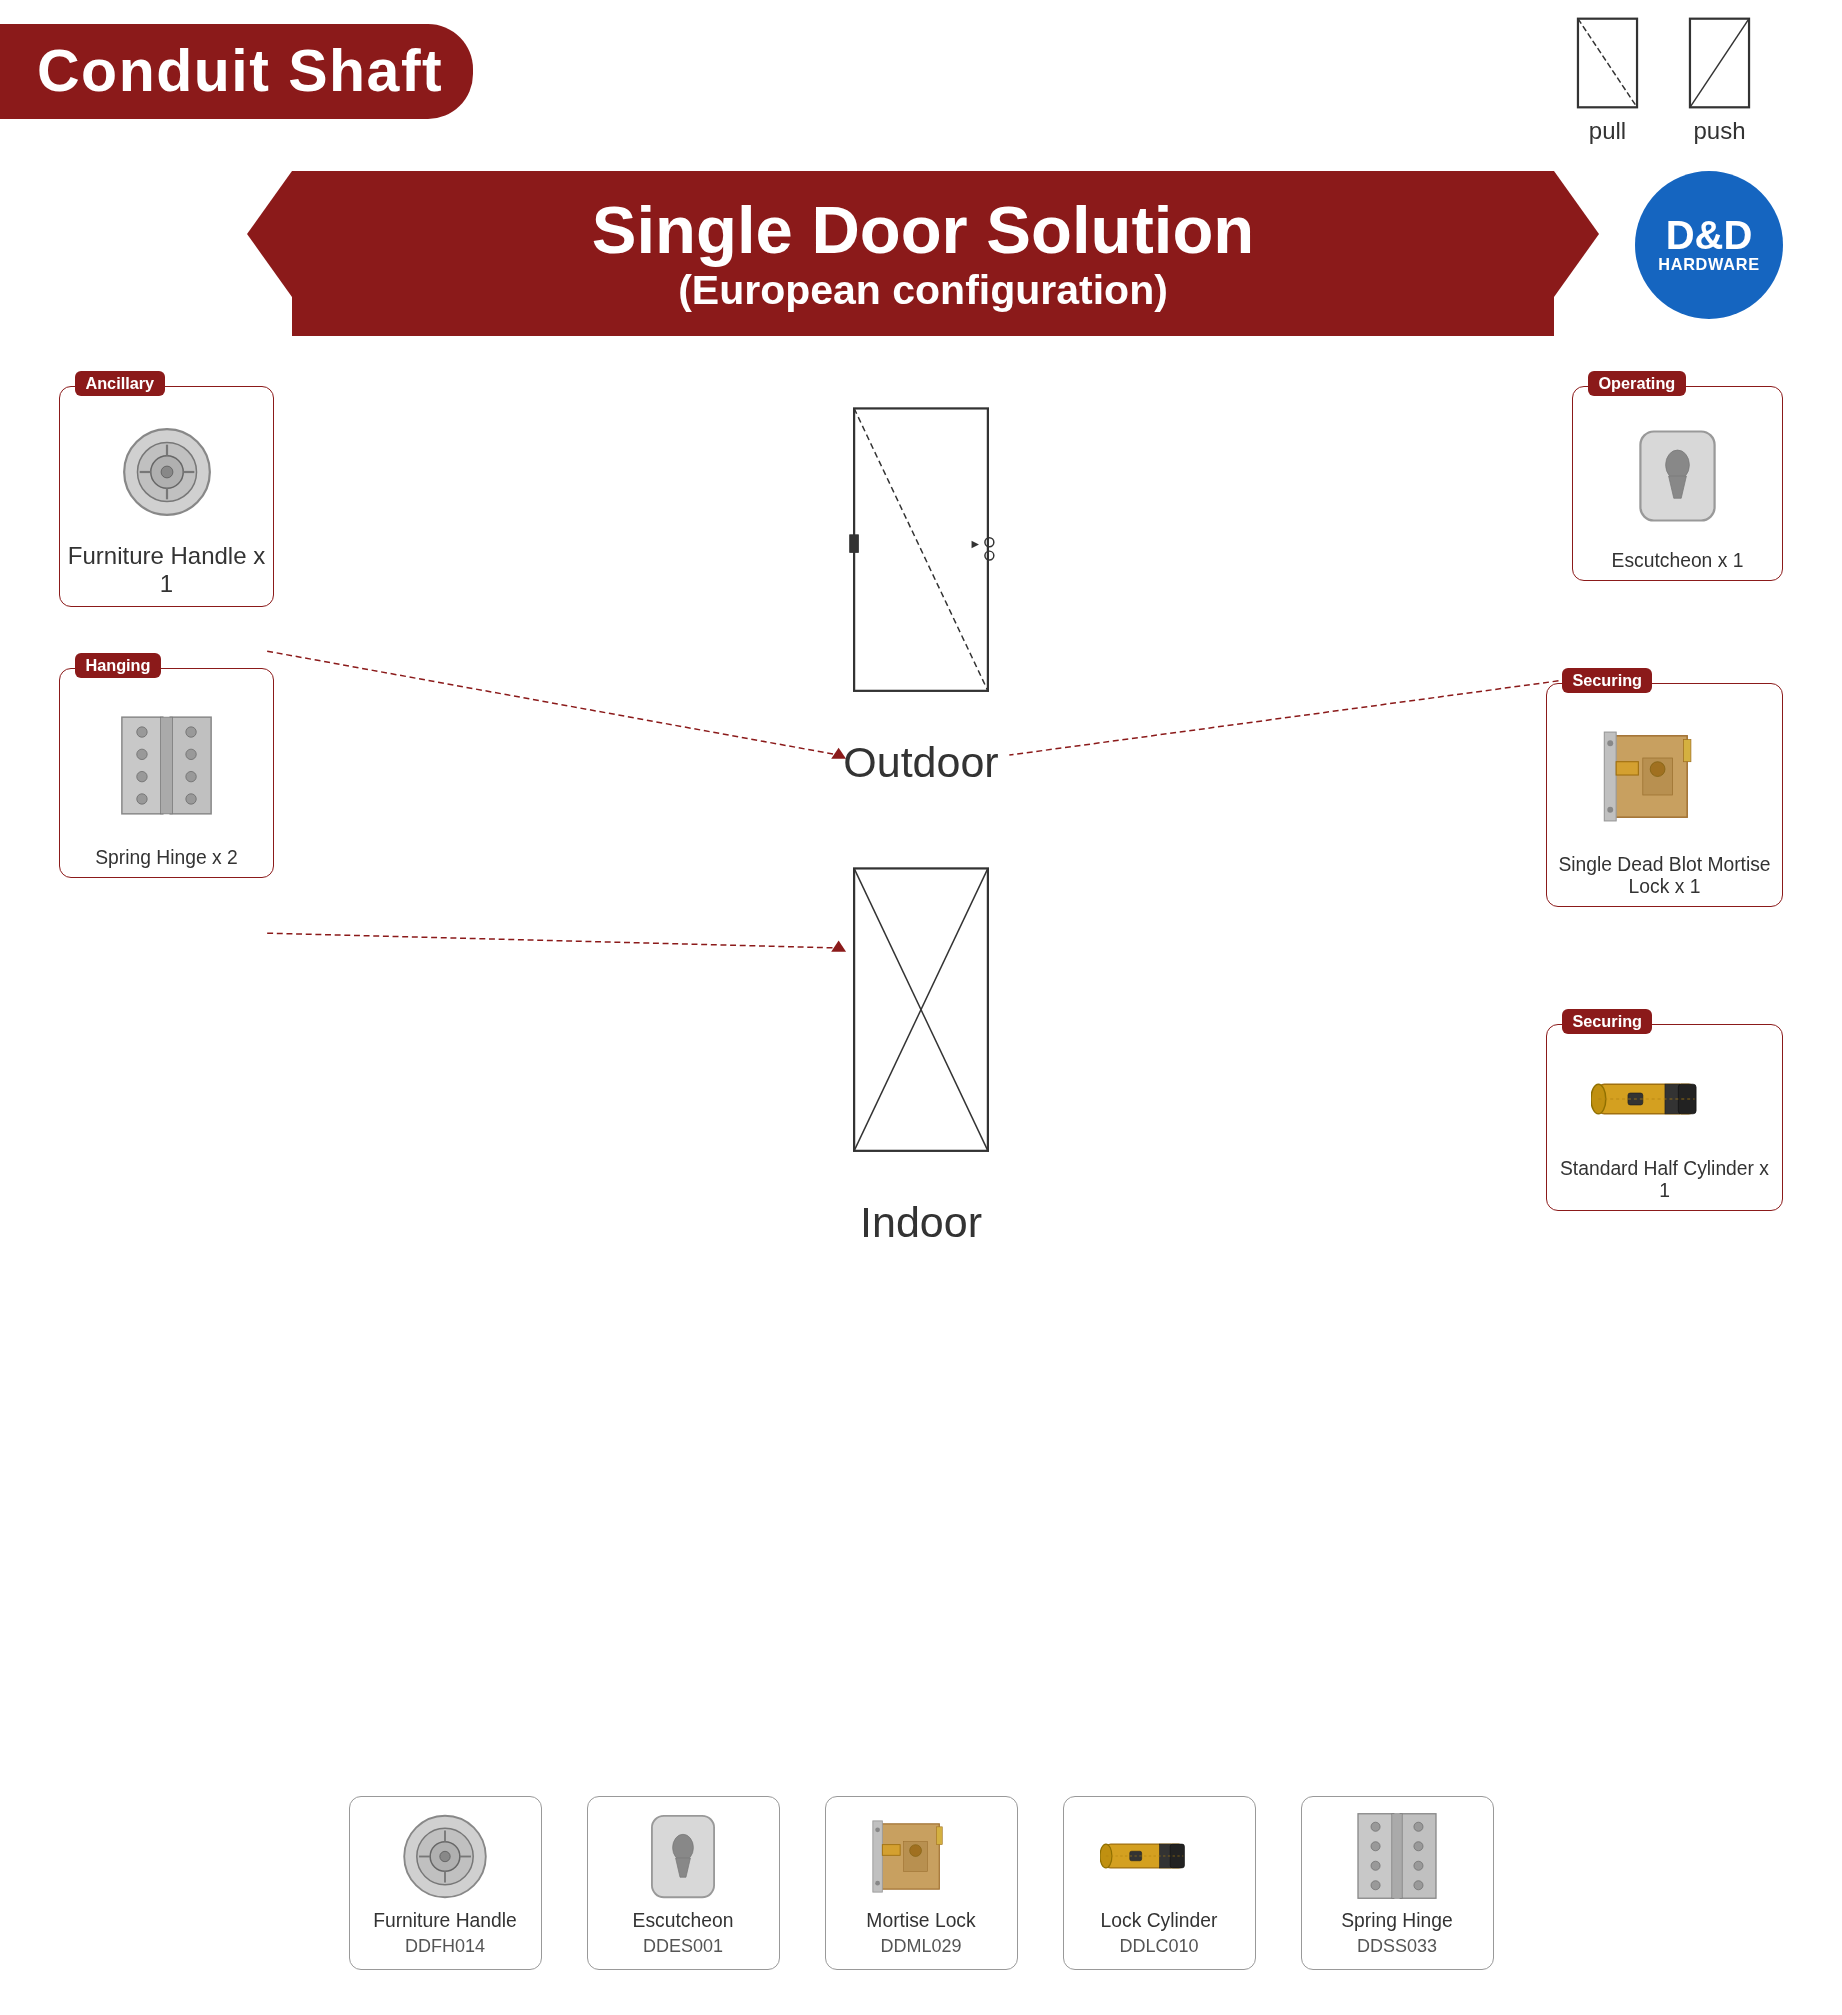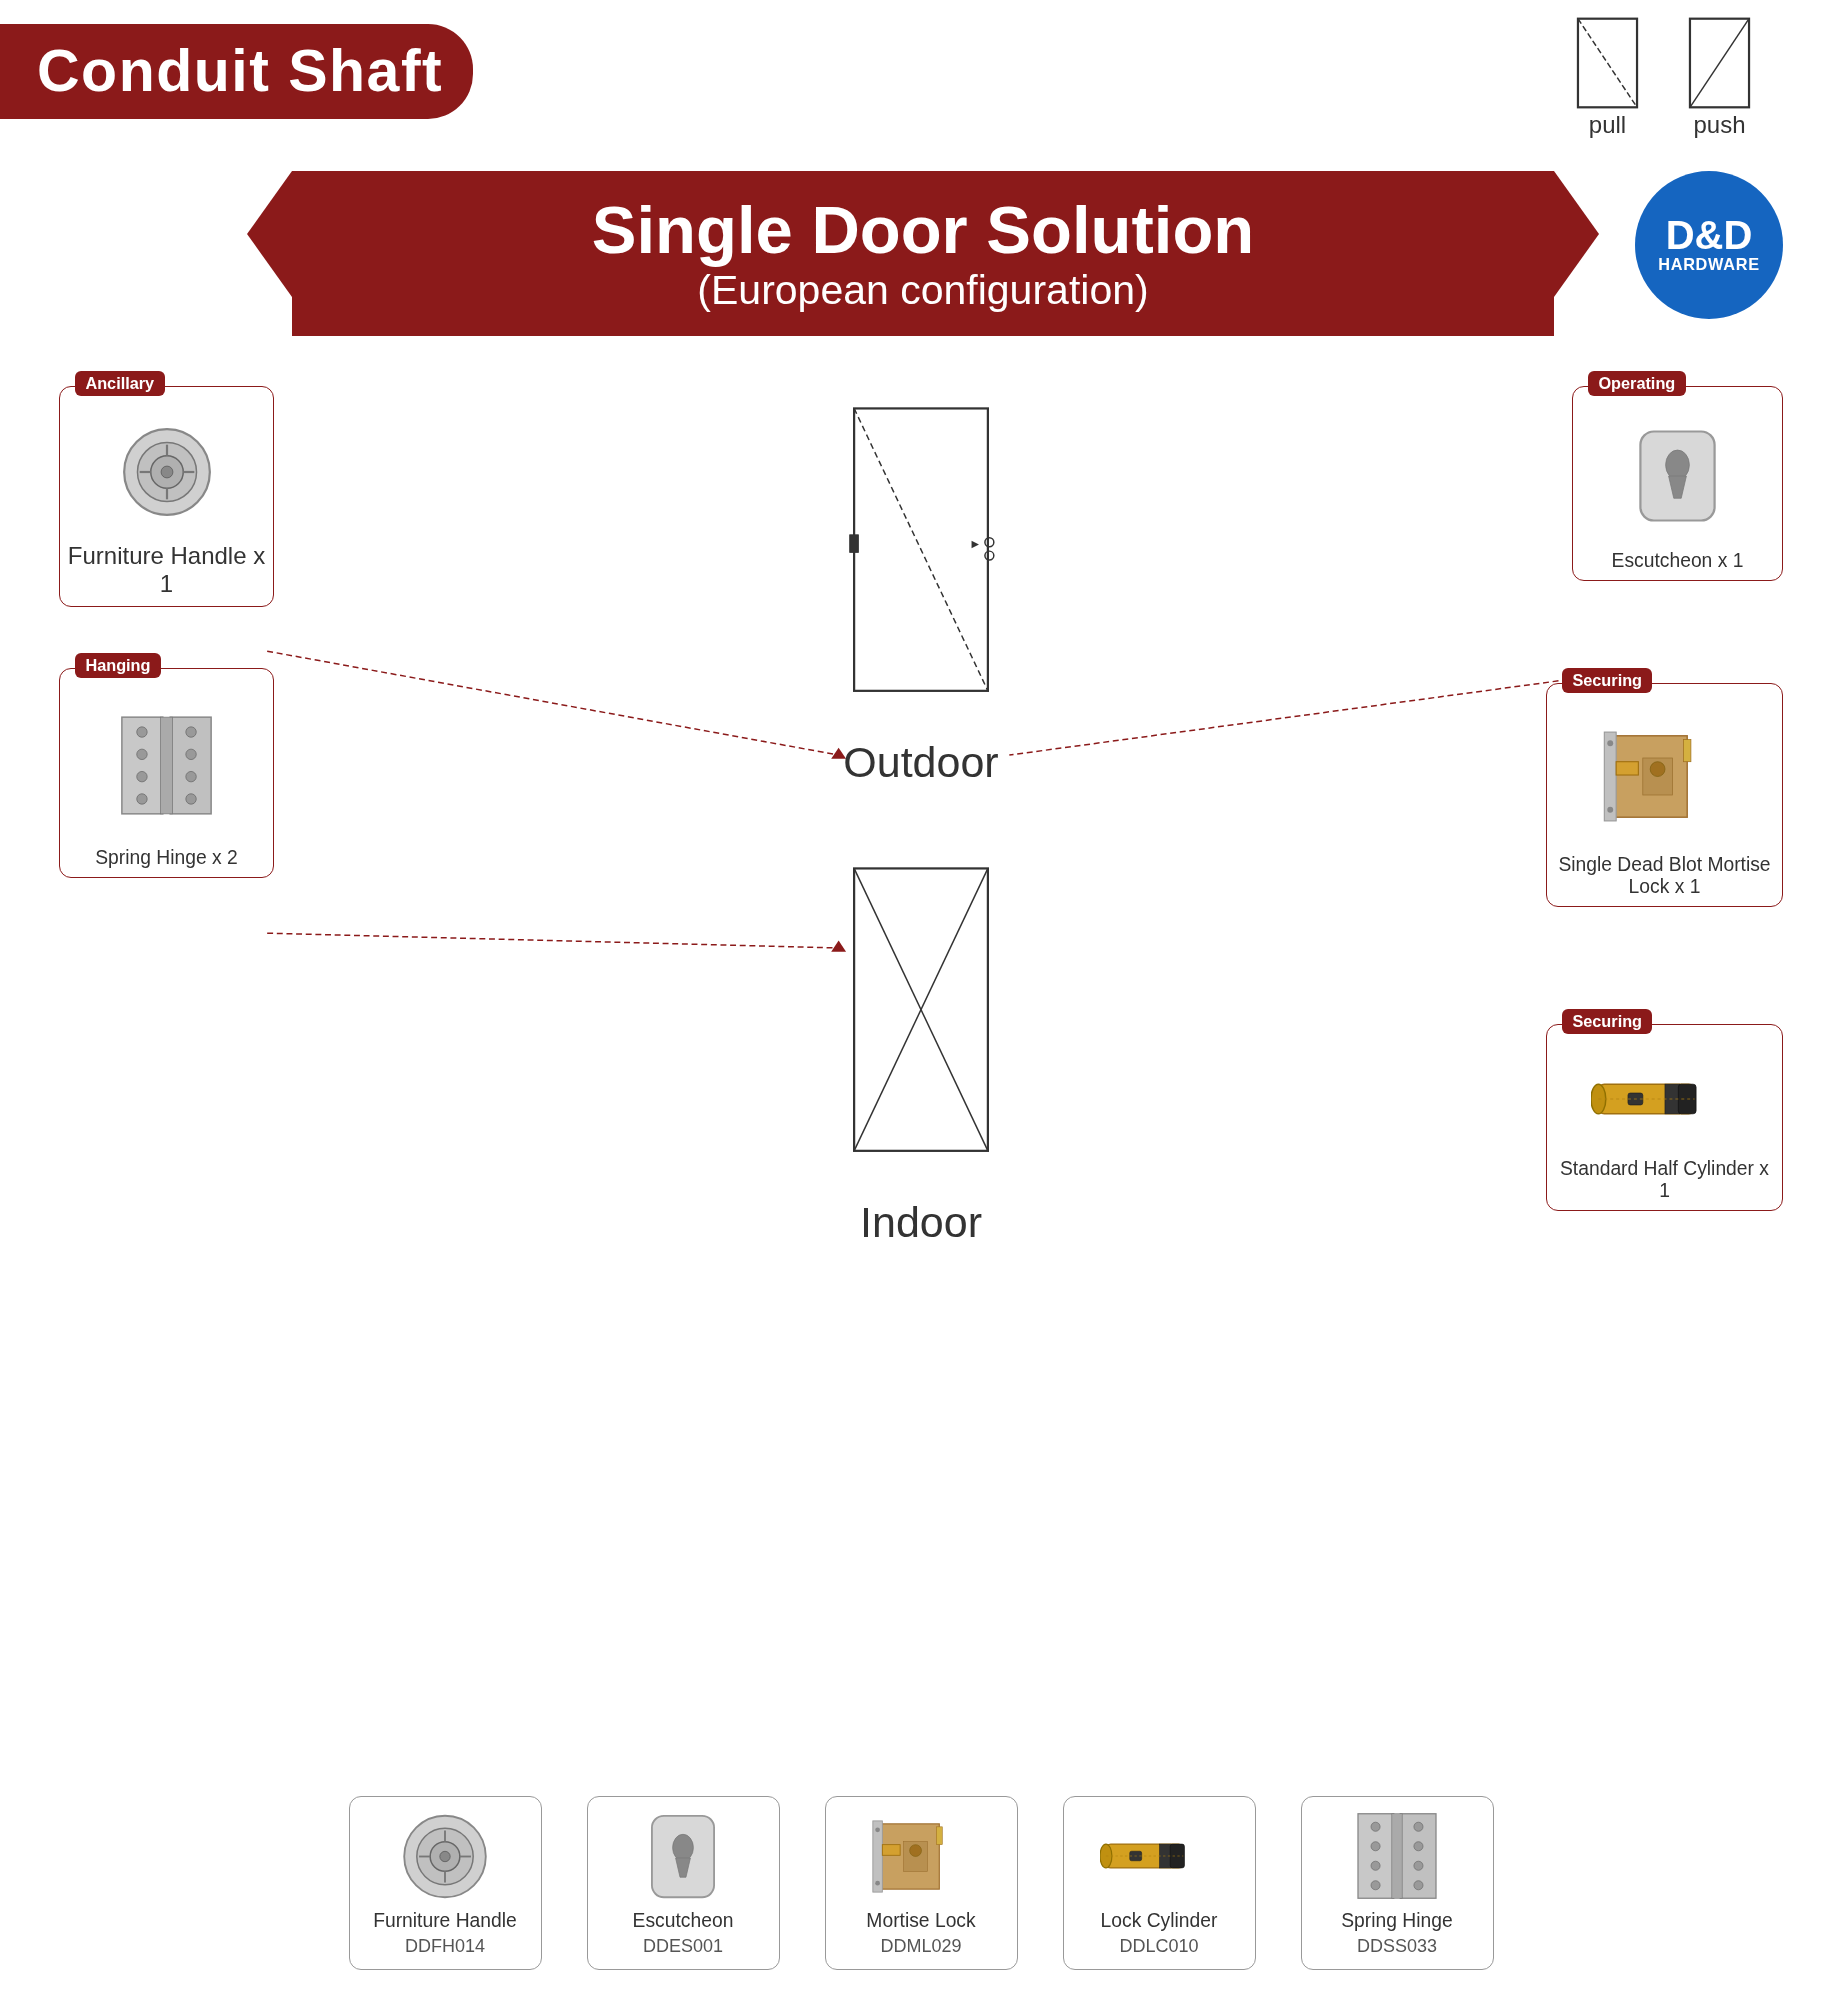--- a/index.html
+++ b/index.html
@@ -42,20 +42,21 @@
       flex-direction: column;
       align-items: center;
     }
     .pull-push-item svg {
       width: 67px;
       height: 96px;
     }
     .pull-push-label {
       font-size: 24px;
       color: #333;
+      margin-top: 6px;
     }
 
     
     .ribbon-container {
       position: absolute;
       top: 171px;
       left: 4px;
       right: 0;
       display: flex;
       align-items: center;
@@ -94,21 +95,21 @@
     }
     .ribbon h2 {
       color: #ffffff;
       font-size: 67px;
       font-weight: 900;
       line-height: 1.1;
     }
     .ribbon p {
       color: #ffffff;
       font-size: 41px;
-      font-weight: 400;
+      font-weight: 700;
     }
 
     
     .dd-logo {
       position: absolute;
       top: 171px;
       right: 59px;
       width: 148px;
       height: 148px;
       background: #1565c0;

